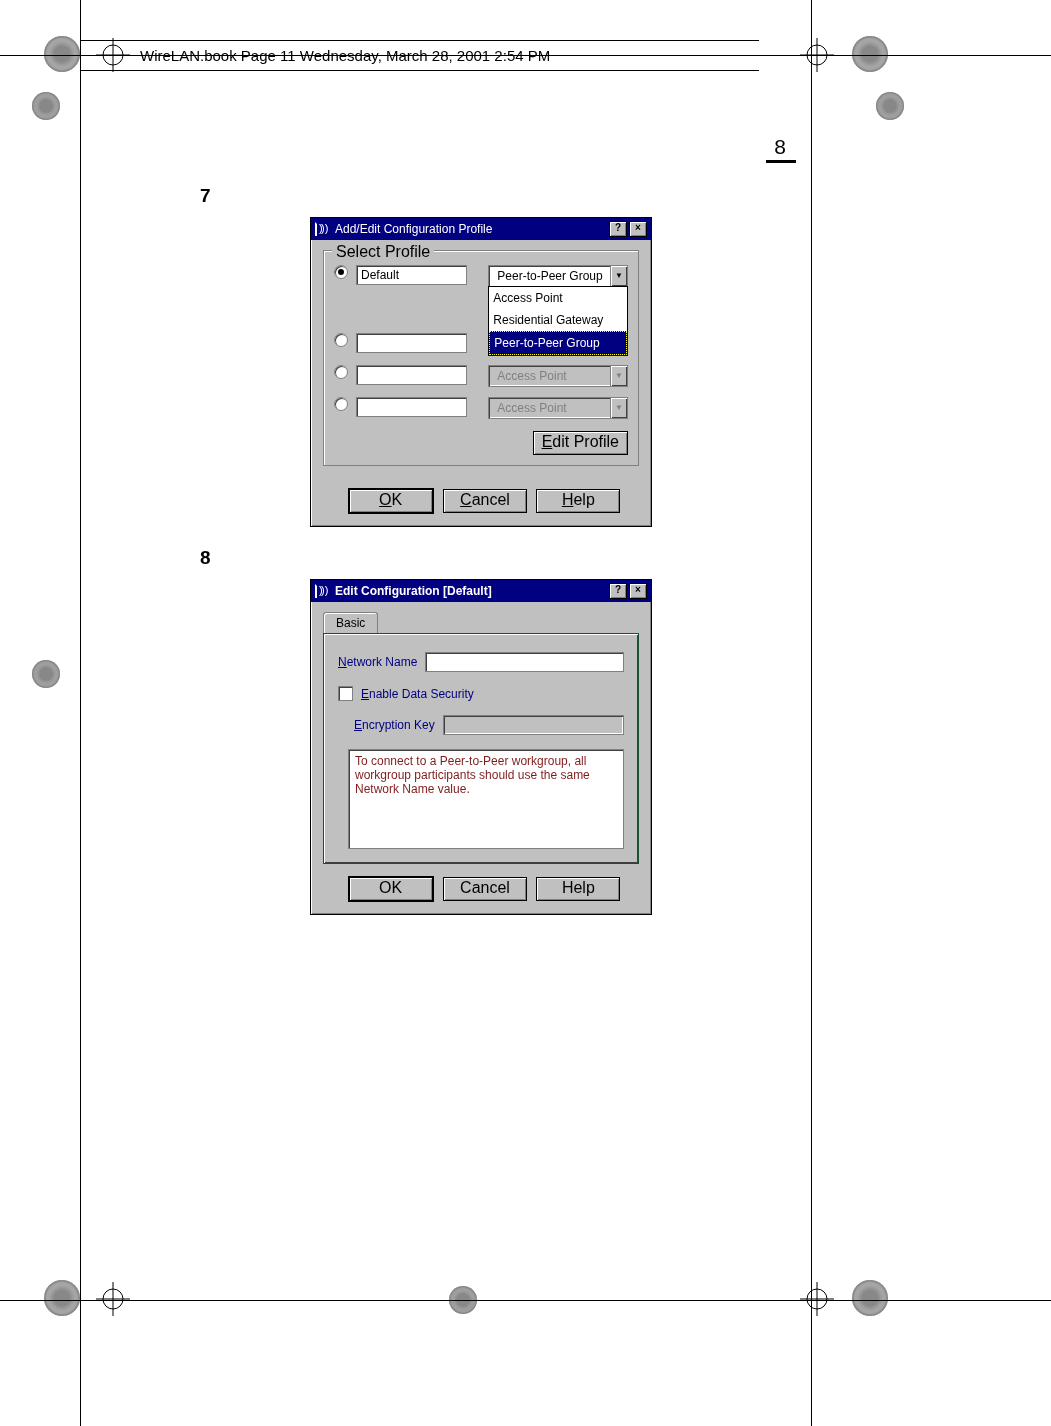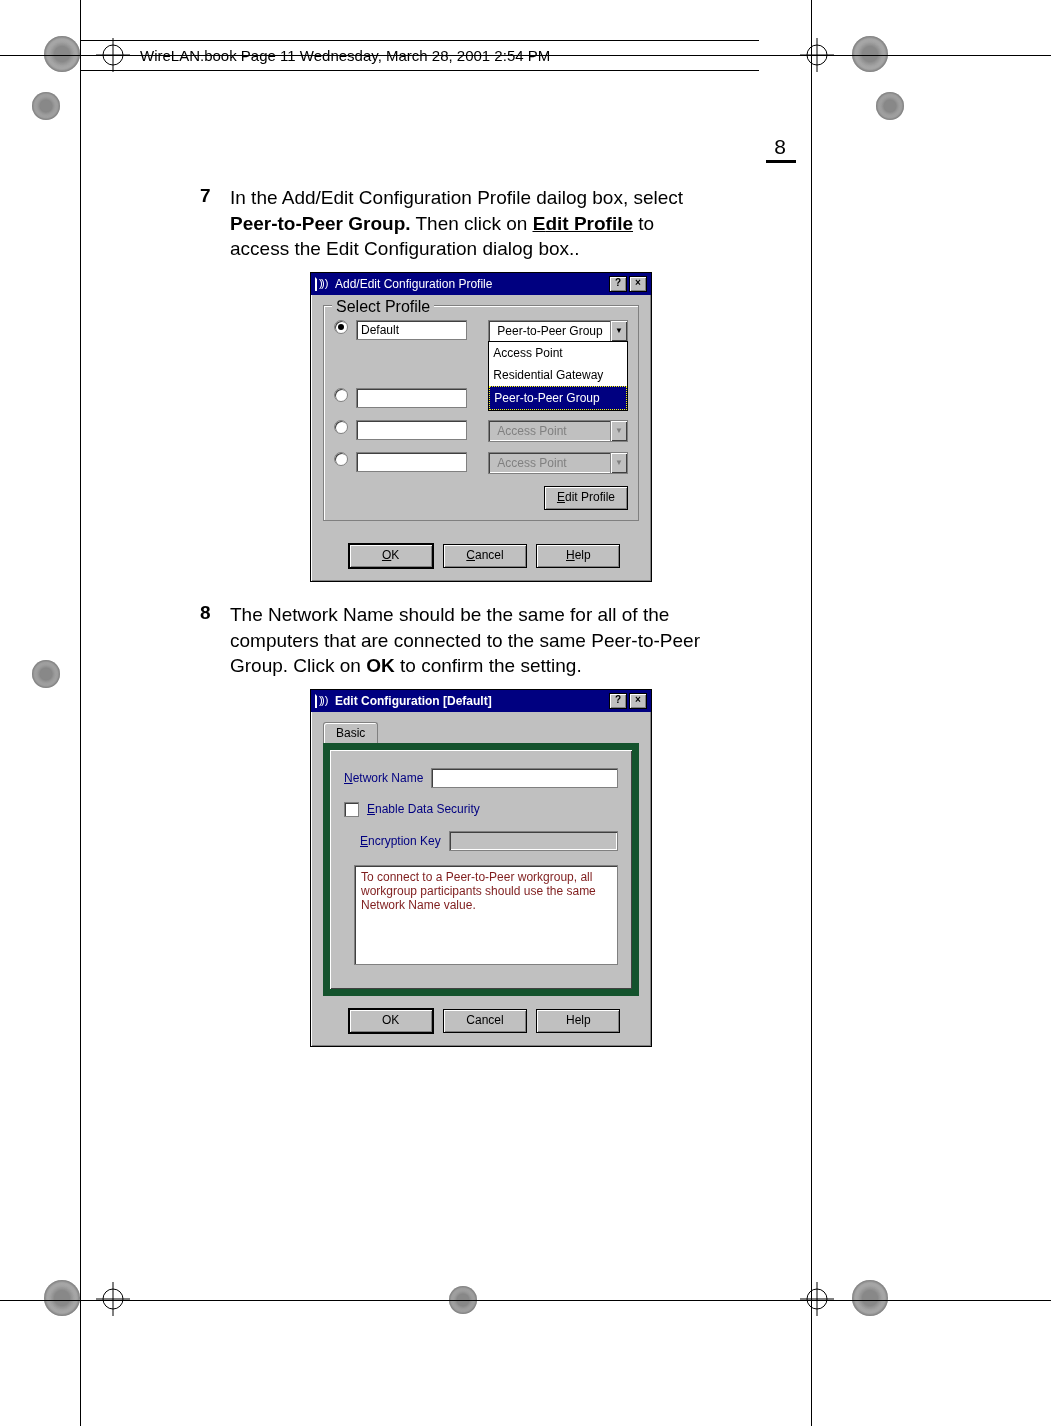--- a/index.html
+++ b/index.html
@@ -214,21 +214,21 @@
   }
   .win-btn {
     display: inline-block;
     min-width: 66px;
     height: 22px;
     background: #c0c0c0;
     border: 1px solid #000;
     box-shadow: inset 1px 1px 0 #fff, inset -1px -1px 0 #808080;
     text-align: center;
     line-height: 20px;
-    font-size: 12px;
+    font-size: 16px;
     padding: 0 8px;
   }
   .win-btn.default { border: 2px solid #000; }
   .btn-row {
     text-align: right;
     margin-top: 12px;
   }
   .btn-row .win-btn { margin-left: 6px; }
   
   .tab-strip {
@@ -241,23 +241,23 @@
     border: 1px solid #808080;
     border-bottom: none;
     box-shadow: inset 1px 1px 0 #fff;
     padding: 3px 12px;
     font-size: 12px;
     border-radius: 3px 3px 0 0;
     position: relative;
     z-index: 2;
   }
   .tab-panel {
-    border: 7px solid #14532d;
+    border: 1px solid #14532d;
     box-shadow: inset 1px 1px 0 #fff, inset -1px -1px 0 #404040;
-    padding: 18px 14px 24px 14px;
+    padding: 18px 14px 14px 14px;
     background: #c0c0c0;
   }
   .form-row {
     display: flex;
     align-items: center;
     margin-bottom: 14px;
     gap: 8px;
   }
   .form-label { font-size: 12px; color: #000080; }
   .chk {
@@ -342,23 +342,20 @@
   <span>WireLAN.book  Page 11  Wednesday, March 28, 2001  2:54 PM</span>
 </div>
 
 <div class="page-number">8</div>
 <div class="page-num-rule"></div>
 
 <div class="content">
 
   <div class="step">
     <div class="step-num">7</div>
-    <div class="step-text">
-      <span>In the Add/Edit Configuration Profile dailog box, select </span><b>Peer-to-Peer Group.</b><span> Then click on </span><u><span style="text-decoration:underline;">E</span><span>dit Profile</span></u><span> to access the Edit Configuration dialog box..</span>
-    </div>
   </div>
 
   <div class="dlg" style="width:340px; margin-left:110px;">
     <div class="dlg-title">
       <span class="icon-wifi"></span>
       <span class="dlg-title-text">Add/Edit Configuration Profile</span>
       <div class="dlg-title-btns">
         <div class="title-btn">?</div>
         <div class="title-btn">×</div>
       </div>
@@ -421,23 +418,20 @@
       <div class="btn-row" style="text-align:center; margin-top:22px;">
         <span class="win-btn default"><span style="text-decoration:underline;">O</span>K</span>
         <span class="win-btn"><span style="text-decoration:underline;">C</span>ancel</span>
         <span class="win-btn"><span style="text-decoration:underline;">H</span>elp</span>
       </div>
     </div>
   </div>
 
   <div class="step">
     <div class="step-num">8</div>
-    <div class="step-text">
-      <span>The Network Name should be the same for all of the computers that are connected to the same Peer-to-Peer Group.  Click on </span><b>OK</b><span> to confirm the setting.</span>
-    </div>
   </div>
 
   <div class="dlg" style="width:340px; margin-left:110px;">
     <div class="dlg-title">
       <span class="icon-wifi"></span>
       <span class="dlg-title-text"><b>Edit Configuration [Default]</b></span>
       <div class="dlg-title-btns">
         <div class="title-btn">?</div>
         <div class="title-btn">×</div>
       </div>

